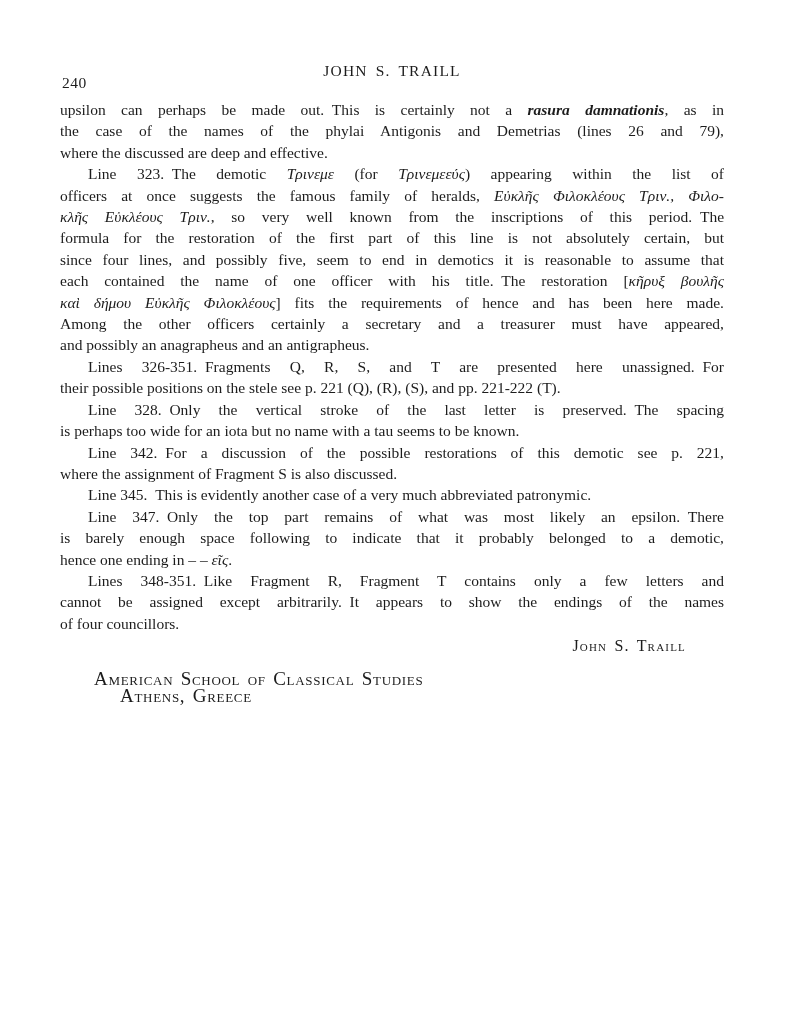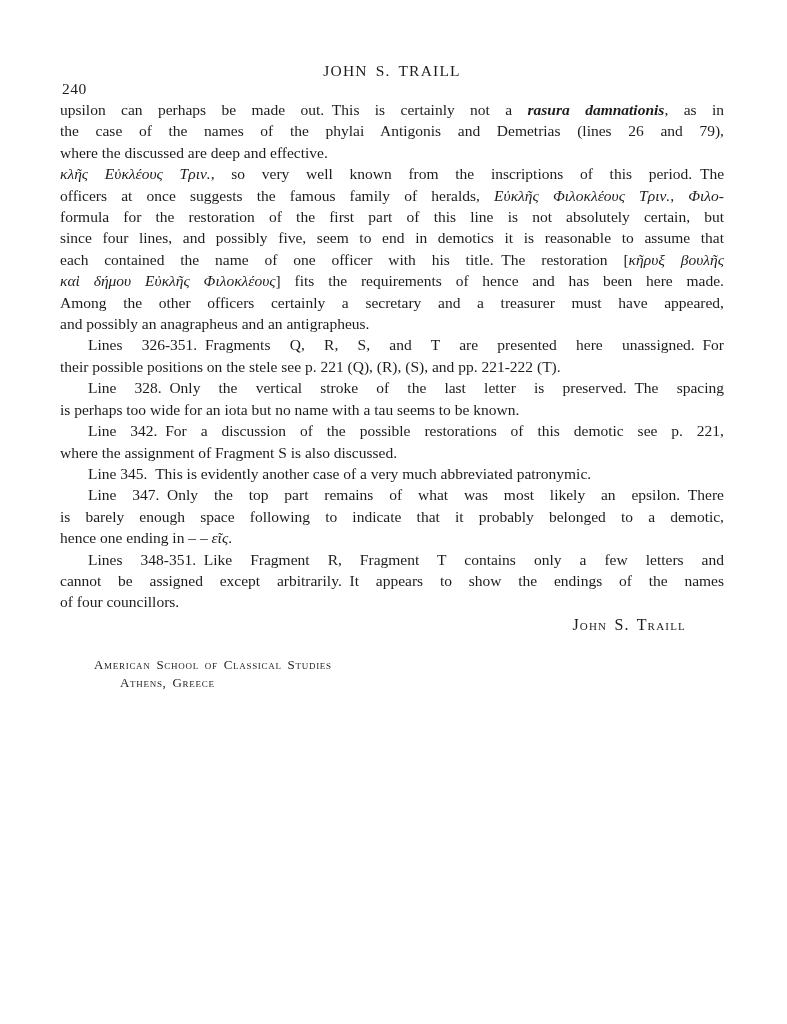--- a/index.html
+++ b/index.html
@@ -20,21 +20,21 @@
     position: absolute;
     left: 60px;
     top: 62px;
     width: 664px;
     height: 20px;
     font-size: 15.5px;
   }
   .page-number {
     position: absolute;
     left: 2px;
-    top: 18px;
+    top: 12px;
     letter-spacing: 0.5px;
     text-align: right;
   }
   .running-title {
     display: block;
     text-align: center;
     letter-spacing: 1.2px;
     word-spacing: 3px;
   }
   .content {
@@ -64,23 +64,23 @@
     margin-top: 1px;
     font-size: 16px;
     line-height: 21.4px;
     font-variant: small-caps;
     letter-spacing: 1.2px;
     word-spacing: 2px;
     text-align: right;
     padding-right: 38px;
   }
   .affiliation {
-    margin-top: 21px;
+    margin-top: 13px;
     font-variant: small-caps;
-    font-size: 13px;
+    font-size: 19px;
     line-height: 17.5px;
     letter-spacing: 0.7px;
     word-spacing: 2px;
   }
   .affiliation .aff-line-1 { padding-left: 34px; }
   .affiliation .aff-line-2 { padding-left: 60px; }
 </style>
 </head>
 <body>
 
@@ -93,22 +93,23 @@
 
   <div class="content">
 
     <div>
         <div class="para">
           <div class="line first"><span>upsilon can perhaps be made out. This is certainly not a </span><span class="italic">rasura damnationis</span><span>, as in</span></div>
           <div class="line"><span>the case of the names of the phylai Antigonis and Demetrias (lines 26 and 79),</span></div>
           <div class="line last"><span>where the discussed are deep and effective.</span></div>
         </div>
         <div class="para indent">
+          <div class="line first"><span>Line 323. The demotic </span><span class="greek">Τρινεμε</span><span> (for </span><span class="greek">Τρινεμεεύς</span><span>) appearing within the list of</span></div>
+          <div class="line"><span>officers at once suggests the famous family of heralds, </span><span class="greek">Εὐκλῆς Φιλοκλέους Τριν., Φιλο-</span></div>
           <div class="line"><span class="greek">κλῆς Εὐκλέους Τριν.</span><span>, so very well known from the inscriptions of this period. The</span></div>
-          <div class="line"><span>officers at once suggests the famous family of heralds, </span><span class="greek">Εὐκλῆς Φιλοκλέους Τριν., Φιλο-</span></div>
           <div class="line"><span>formula for the restoration of the first part of this line is not absolutely certain, but</span></div>
           <div class="line"><span>since four lines, and possibly five, seem to end in demotics it is reasonable to assume that</span></div>
           <div class="line"><span>each contained the name of one officer with his title. The restoration [</span><span class="greek">κῆρυξ βουλῆς</span></div>
           <div class="line"><span class="greek">καὶ δήμου Εὐκλῆς Φιλοκλέους</span><span>] fits the requirements of hence and has been here made.</span></div>
           <div class="line"><span>Among the other officers certainly a secretary and a treasurer must have appeared,</span></div>
           <div class="line last"><span>and possibly an anagrapheus and an antigrapheus.</span></div>
         </div>
         <div class="para indent">
           <div class="line first"><span>Lines 326-351. Fragments Q, R, S, and T are presented here unassigned. For</span></div>
           <div class="line last"><span>their possible positions on the stele see p. 221 (Q), (R), (S), and pp. 221-222 (T).</span></div>

